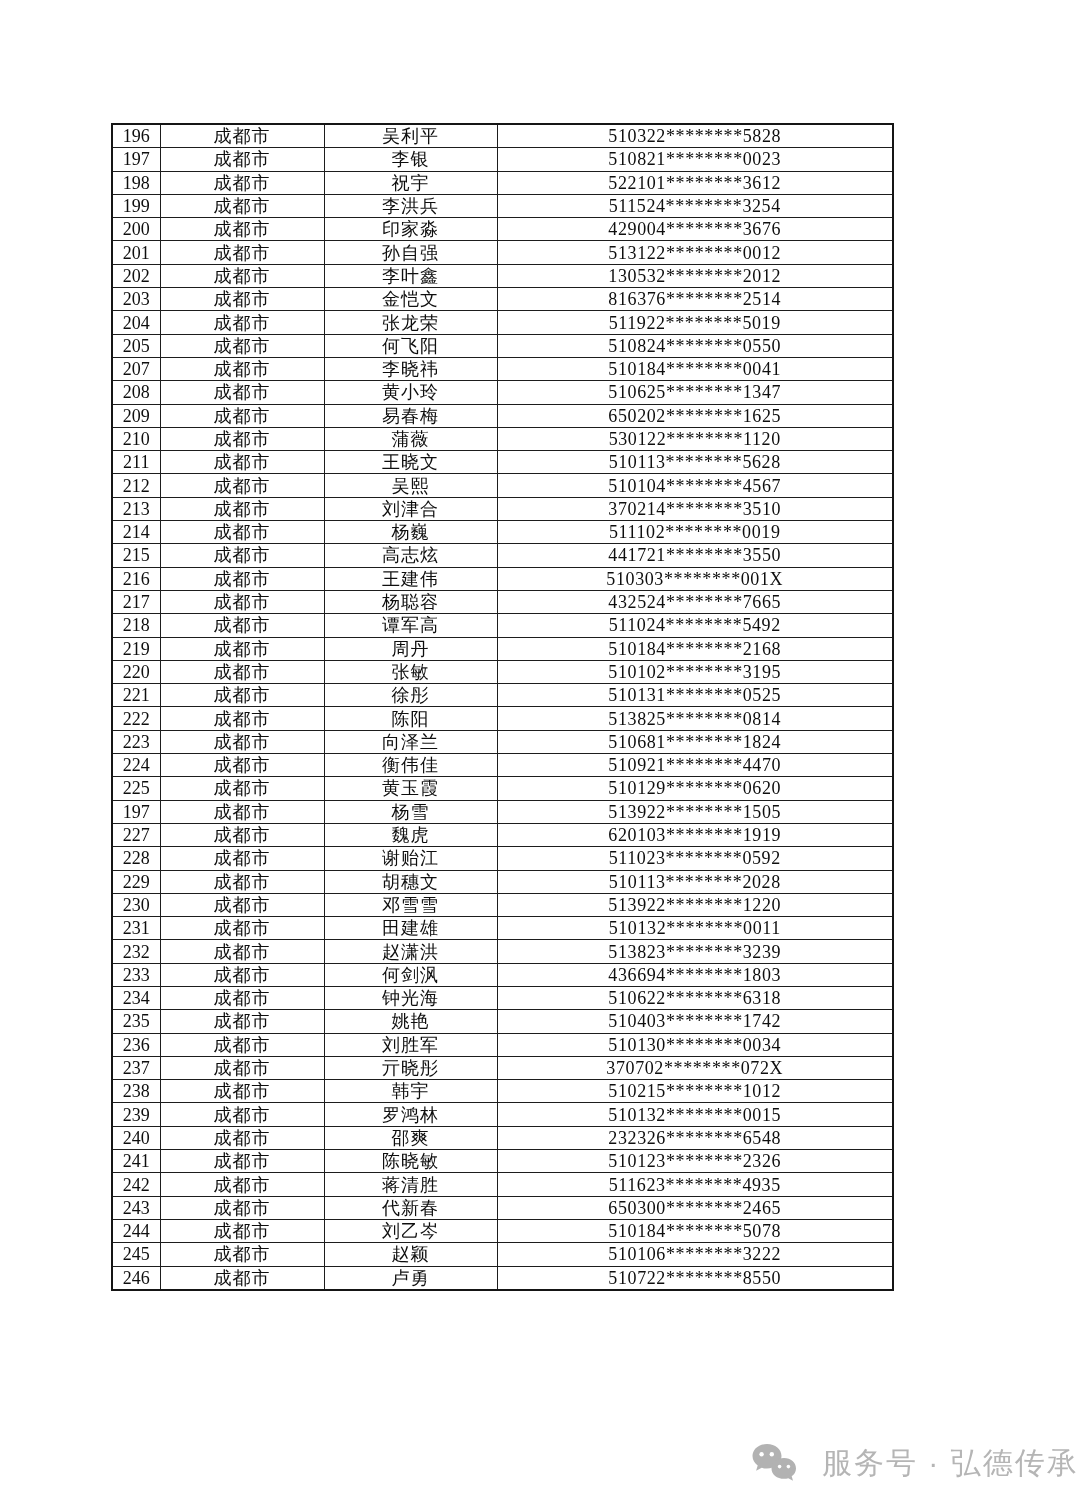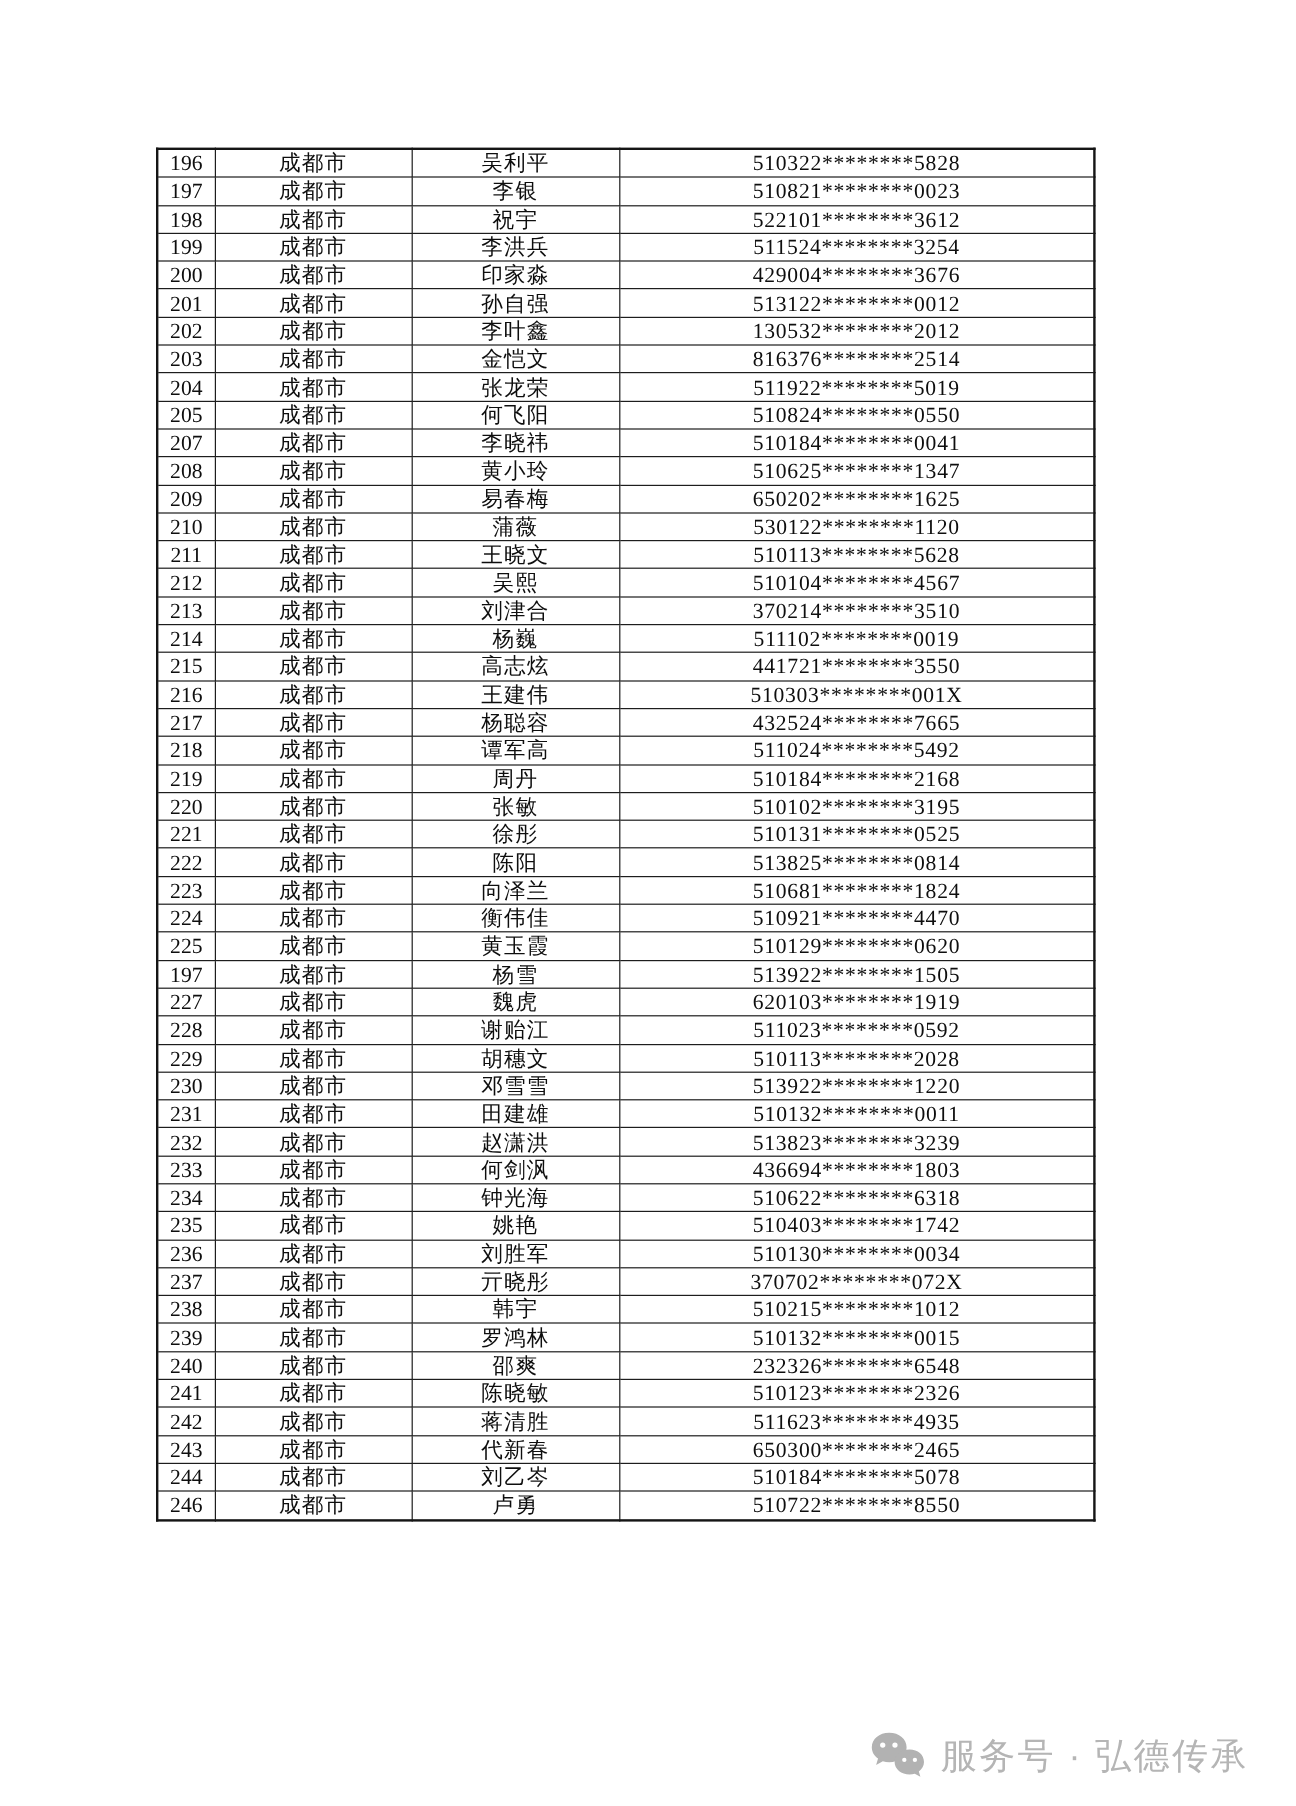--- a/index.html
+++ b/index.html
@@ -15,21 +15,21 @@
     font-family: "Liberation Serif", "DejaVu Serif", serif;
     color: #0e0e0e;
   }
   .page {
     position: absolute;
     inset: 0;
     background: #ffffff;
   }
   .table-wrap {
     position: absolute;
-    left: 130px;
+    left: 111px;
     top: 123px;
     width: 781px;
   }
   table.roster {
     border-collapse: collapse;
     table-layout: fixed;
     width: 781px;
     border: 2px solid #151515;
   }
   table.roster td {
@@ -51,25 +51,25 @@
     font-size: 17.5px;
     letter-spacing: 1px;
   }
   td.id {
     font-family: Liberation Serif, serif;
     font-size: 18.5px;
     letter-spacing: 0.6px;
   }
   .watermark {
     position: absolute;
-    left: 724px;
+    left: 750px;
     top: 1442px;
     display: flex;
     align-items: center;
-    gap: 12px;
+    gap: 24px;
     justify-content: center;
   }
   .wm-icon {
     width: 48px;
     height: 42px;
     flex: 0 0 auto;
   }
   .wm-text {
     font-family: "Liberation Sans", "DejaVu Sans", sans-serif;
     font-size: 30px;
@@ -372,20 +372,26 @@
             <td class="no">243</td>
             <td class="cjk">成都市</td>
             <td class="cjk">代新春</td>
             <td class="id">650300********2465</td>
           </tr>
           <tr>
             <td class="no">244</td>
             <td class="cjk">成都市</td>
             <td class="cjk">刘乙岑</td>
             <td class="id">510184********5078</td>
+          </tr>
+          <tr>
+            <td class="no">245</td>
+            <td class="cjk">成都市</td>
+            <td class="cjk">赵颖</td>
+            <td class="id">510106********3222</td>
           </tr>
           <tr>
             <td class="no">246</td>
             <td class="cjk">成都市</td>
             <td class="cjk">卢勇</td>
             <td class="id">510722********8550</td>
           </tr>
         </tbody>
     </table>
   </div>

